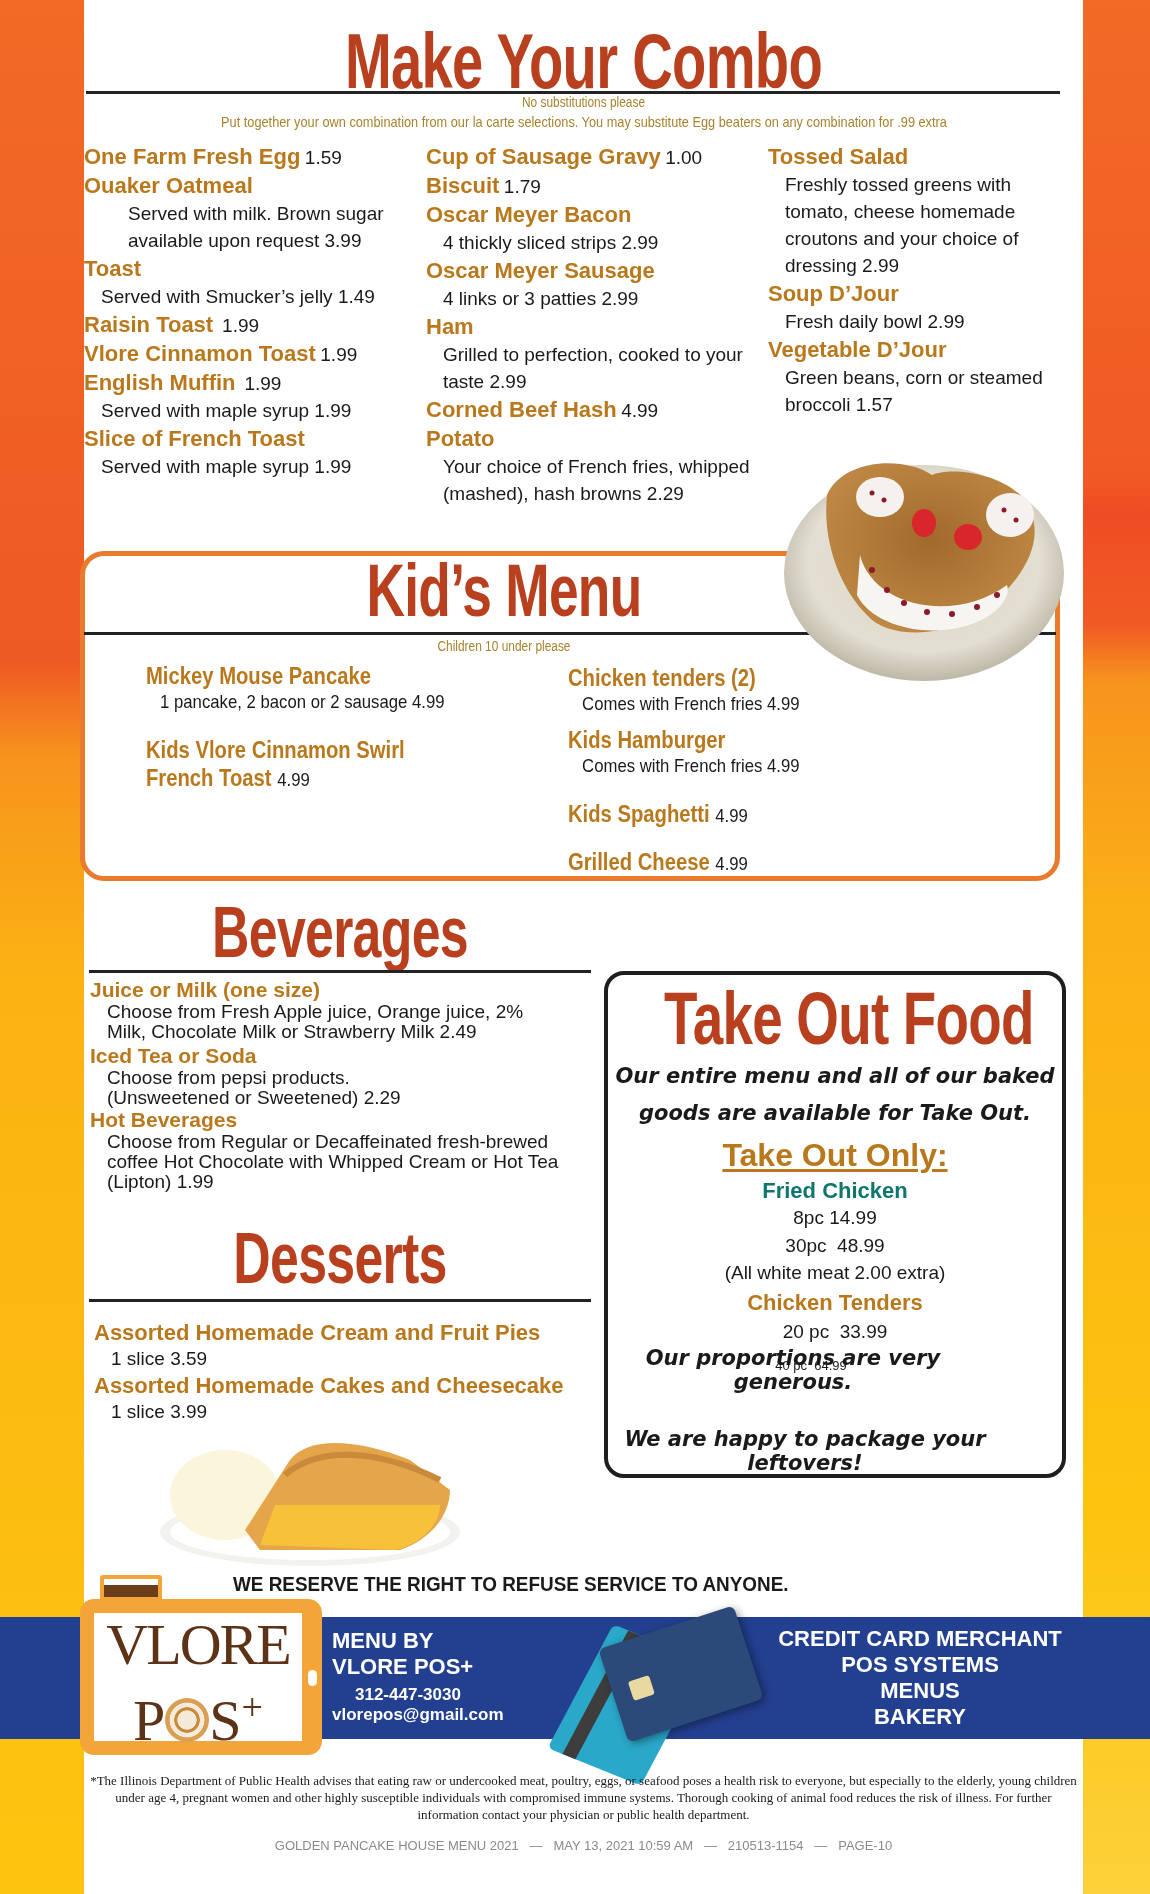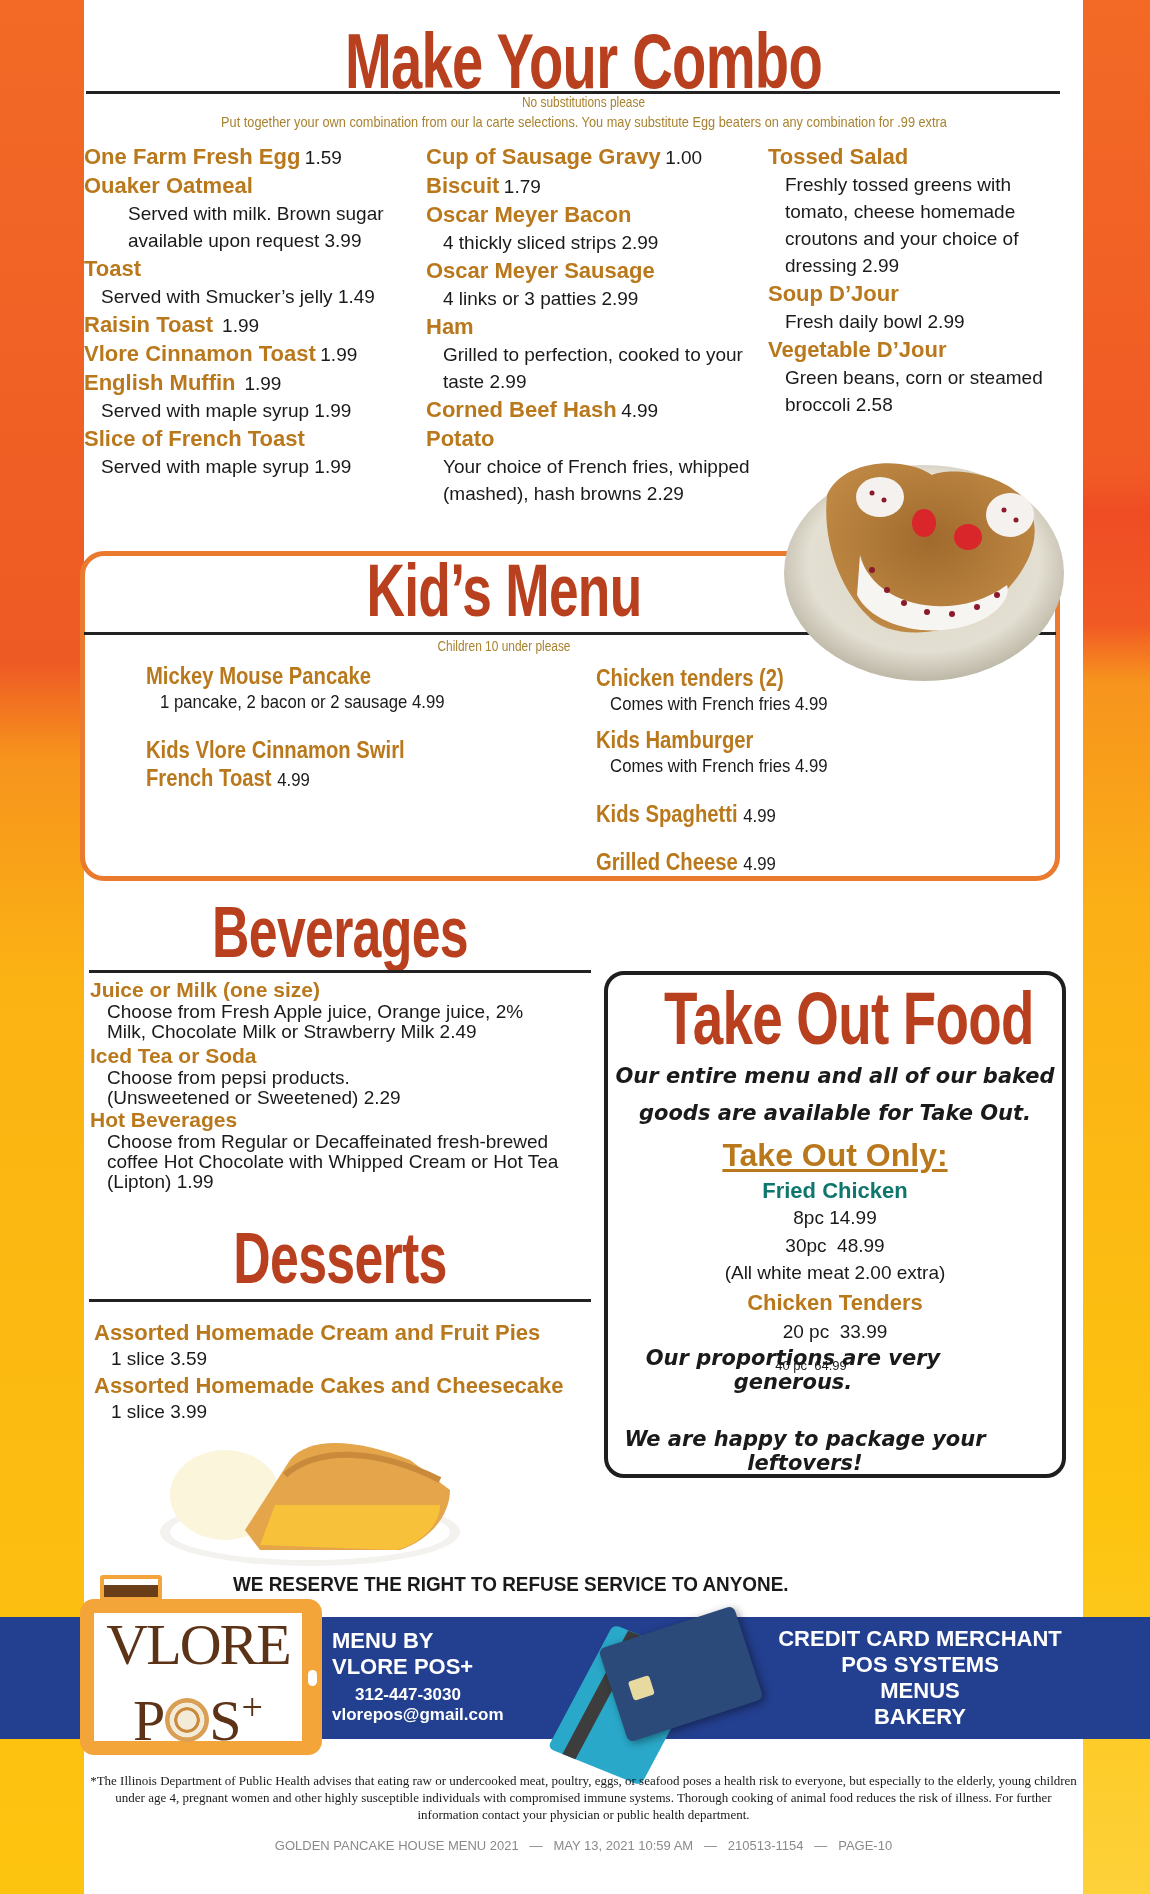--- a/index.html
+++ b/index.html
@@ -94,41 +94,41 @@
     <div>
         <div class="item-name">Tossed Salad</div>
         <div class="item-desc" style="width:270px;">Freshly tossed greens with tomato, cheese homemade croutons and your choice of dressing 2.99</div>
       </div>
     <div>
         <div class="item-name">Soup D’Jour</div>
         <div class="item-desc">Fresh daily bowl 2.99</div>
       </div>
     <div>
         <div class="item-name">Vegetable D’Jour</div>
-        <div class="item-desc" style="width:280px;">Green beans, corn or steamed broccoli 2.58</div>
+        <div class="item-desc" style="width:280px;">Green beans, corn or steamed broccoli 1.57</div>
       </div>
   </div>
 
   <div class="abs" style="left:-4px;top:551px;width:980px;height:330px;border:5px solid #e97a2e;border-radius:24px;box-sizing:border-box;"></div>
   <div class="abs big-title" style="left:0;width:840px;top:554px;font-size:74px;">Kid’s Menu</div>
   <div class="rule" style="left:0;top:632px;width:972px;"></div>
   <div class="abs sub-note" style="left:0;width:840px;top:638px;">Children 10 under please</div>
 
   <div class="col" style="left:62px;top:662px;width:400px;">
     <div>
       <div class="kid-name">Mickey Mouse Pancake</div>
       <div class="kid-desc">1 pancake, 2 bacon or 2 sausage 4.99</div>
     </div>
     <div style="margin-top:22px;">
       <div class="kid-name">Kids Vlore Cinnamon Swirl</div>
       <div class="kid-name"><span>French Toast</span> <span class="item-price" style="font-weight:400;">4.99</span></div>
     </div>
   </div>
 
-  <div class="col" style="left:512px;top:664px;width:400px;">
+  <div class="col" style="left:484px;top:664px;width:400px;">
     <div>
       <div class="kid-name">Chicken tenders (2)</div>
       <div class="kid-desc">Comes with French fries 4.99</div>
     </div>
     <div style="margin-top:10px;">
       <div class="kid-name">Kids Hamburger</div>
       <div class="kid-desc">Comes with French fries 4.99</div>
     </div>
     <div style="margin-top:22px;">
       <div class="kid-name"><span>Kids Spaghetti</span> <span class="item-price">4.99</span></div>

